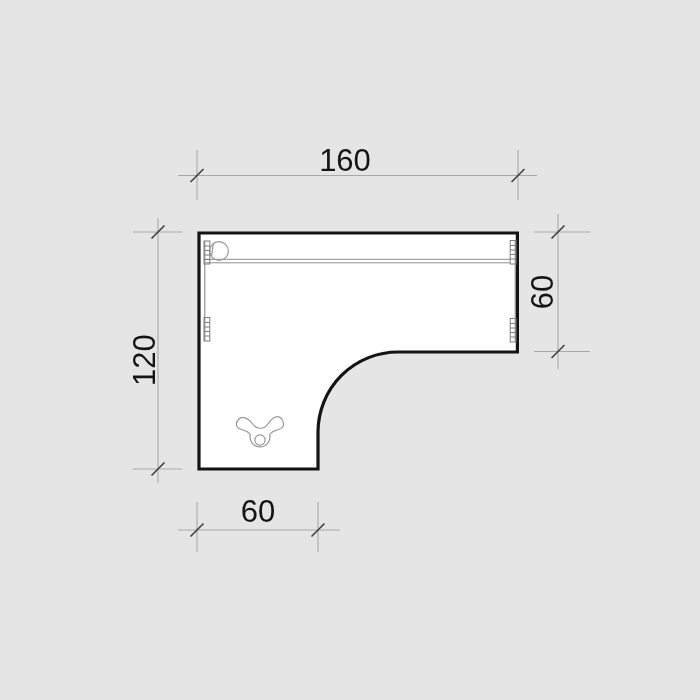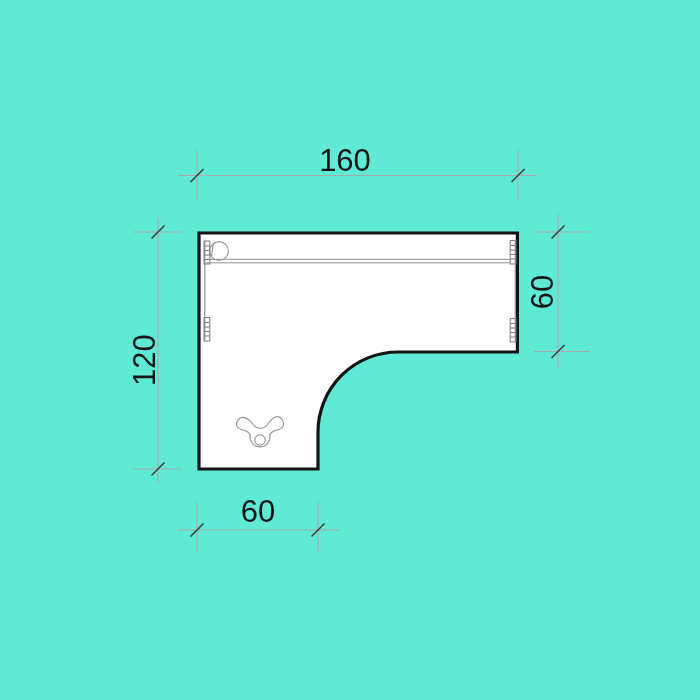--- a/index.html
+++ b/index.html
@@ -8,21 +8,21 @@
     width: 700px;
     height: 700px;
     background: #ffffff;
     font-family: "Liberation Sans", sans-serif;
     overflow: hidden;
   }
   .canvas-wrap {
     position: relative;
     width: 700px;
     height: 700px;
-    background: #5eead4;
+    background: #e5e5e5;
   }
   svg { display: block; }
 
   
   .outline     { fill: #ffffff; stroke: #141414; stroke-width: 3.2; stroke-linejoin: miter; }
   .dimline     { stroke: #a9a9a9; stroke-width: 1.1; fill: none; }
   .witness     { stroke: #a9a9a9; stroke-width: 1.1; fill: none; }
   .tick        { stroke: #3f3f3f; stroke-width: 1.6; fill: none; }
   .dim-text    { fill: #151515; font-size: 31px; text-anchor: middle; }
   .detail      { stroke: #989898; stroke-width: 1.2; fill: none; }

